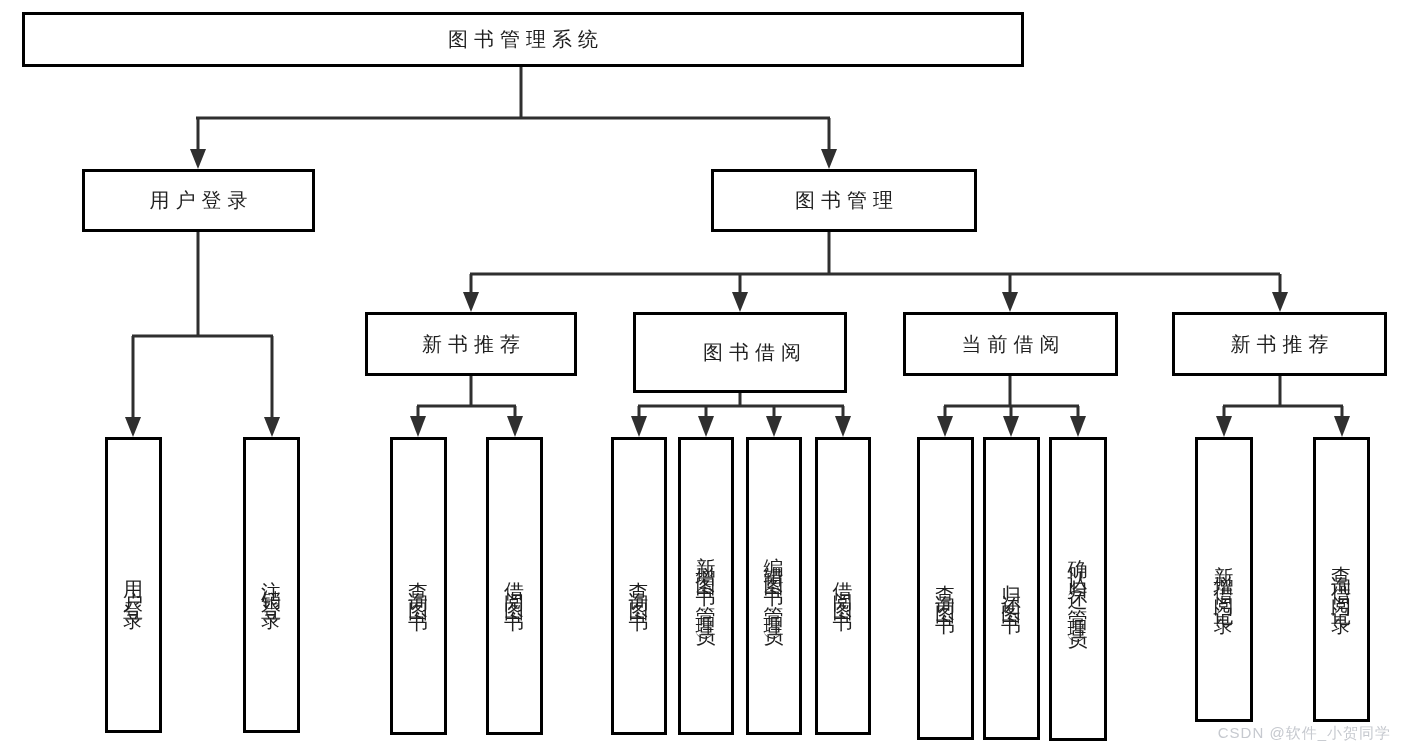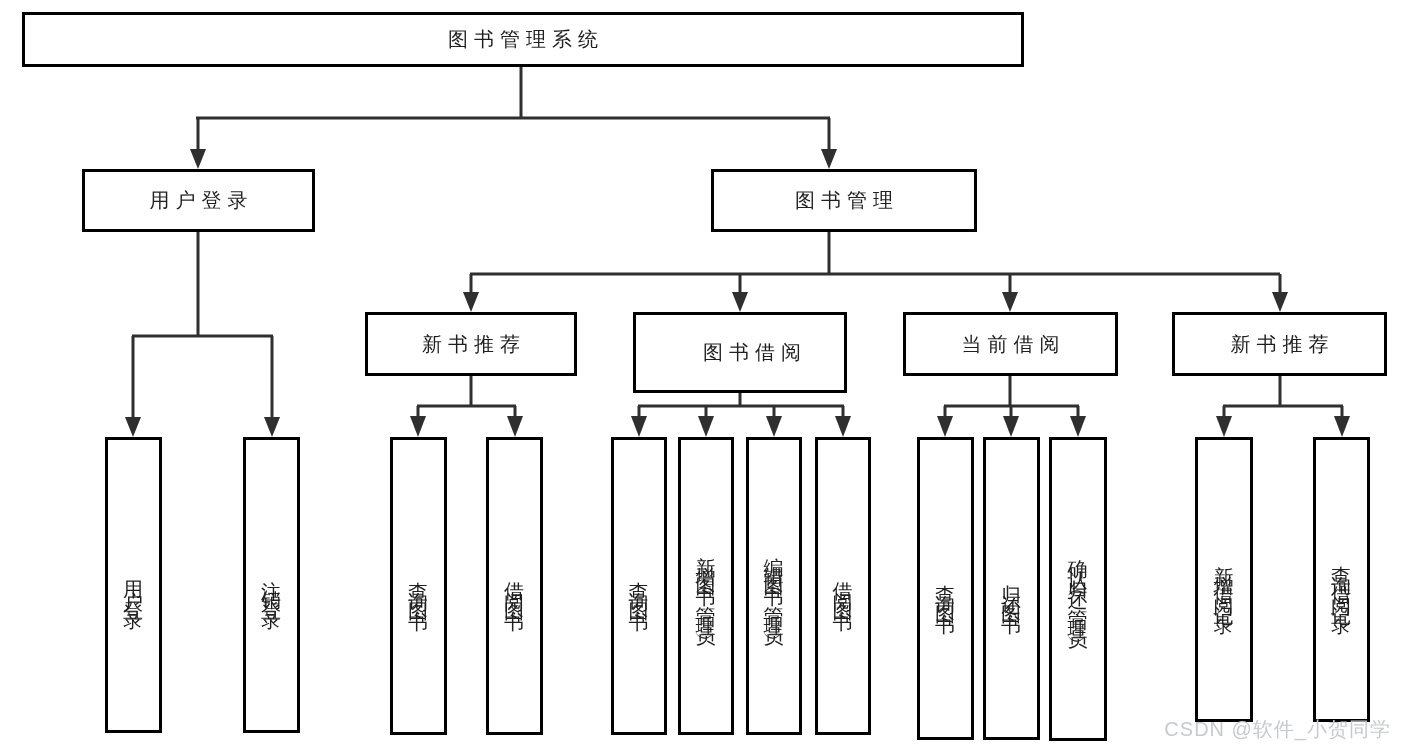--- a/index.html
+++ b/index.html
@@ -41,21 +41,21 @@
     text-orientation: mixed;
     font-size: 20px;
     line-height: 1;
     letter-spacing: 10px;
     color: #1f1f1f;
   }
   .watermark {
     position: absolute;
     right: 14px;
     bottom: 4px;
-    font-size: 20px;
+    font-size: 15px;
     letter-spacing: 1px;
     color: #c6c9cf;
     z-index: 3;
     white-space: nowrap;
   }
 </style>
 </head>
 <body>
 
 <div class="canvas">

